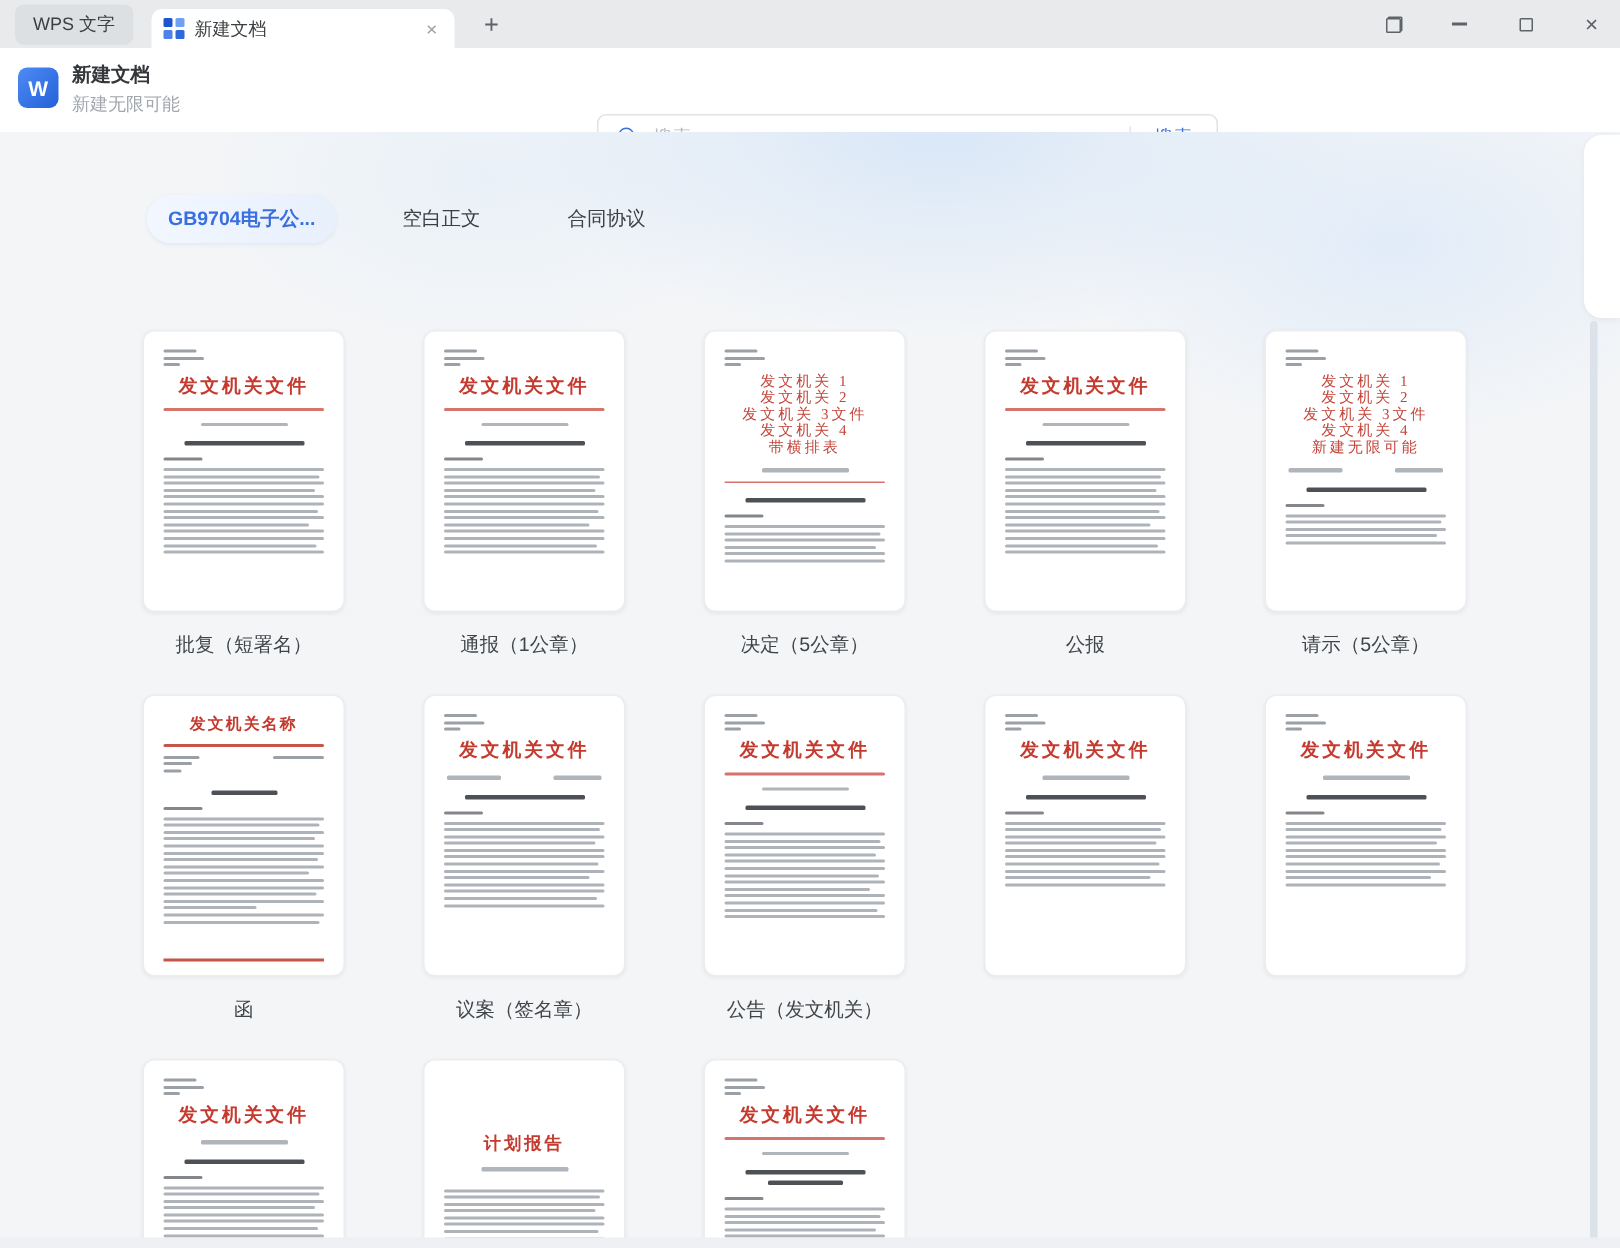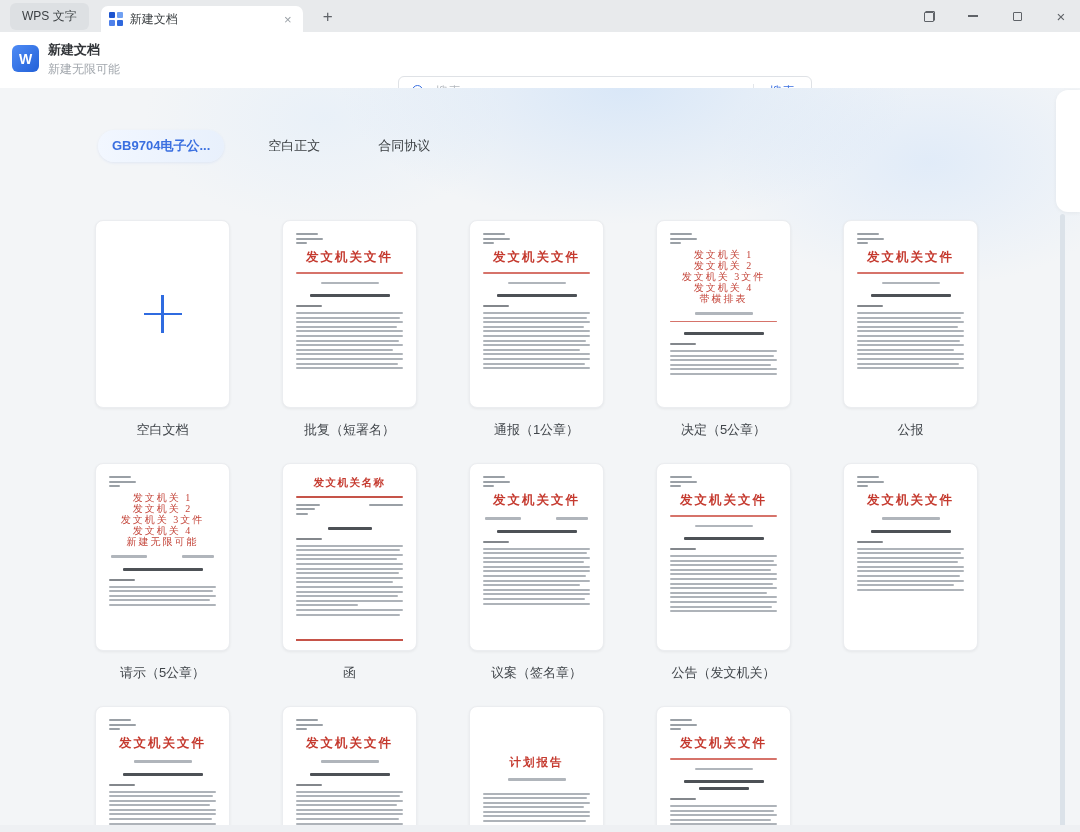--- a/index.html
+++ b/index.html
@@ -149,26 +149,20 @@
   <div class="panel-edge"></div>
   <div class="scrollbar"></div>
   <div class="catbar" id="catbar">
       <div class="pill active">GB9704电子公...</div>
       <div class="pill">空白正文</div>
       <div class="pill">合同协议</div>
     </div>
   <div class="grid" id="grid">
       <div class="cell">
         <div class="card">
-          <div class="plus"></div>
-        </div>
-        <div class="card-label">空白文档</div>
-      </div>
-      <div class="cell">
-        <div class="card">
           <div class="corner">
             <i></i>
             <i></i>
             <i></i>
           </div>
           <div class="red-title">发文机关文件</div>
           <div class="redline"></div>
           <div class="meta"></div>
           <div class="doc-title"></div>
           <div class="salut"></div>

